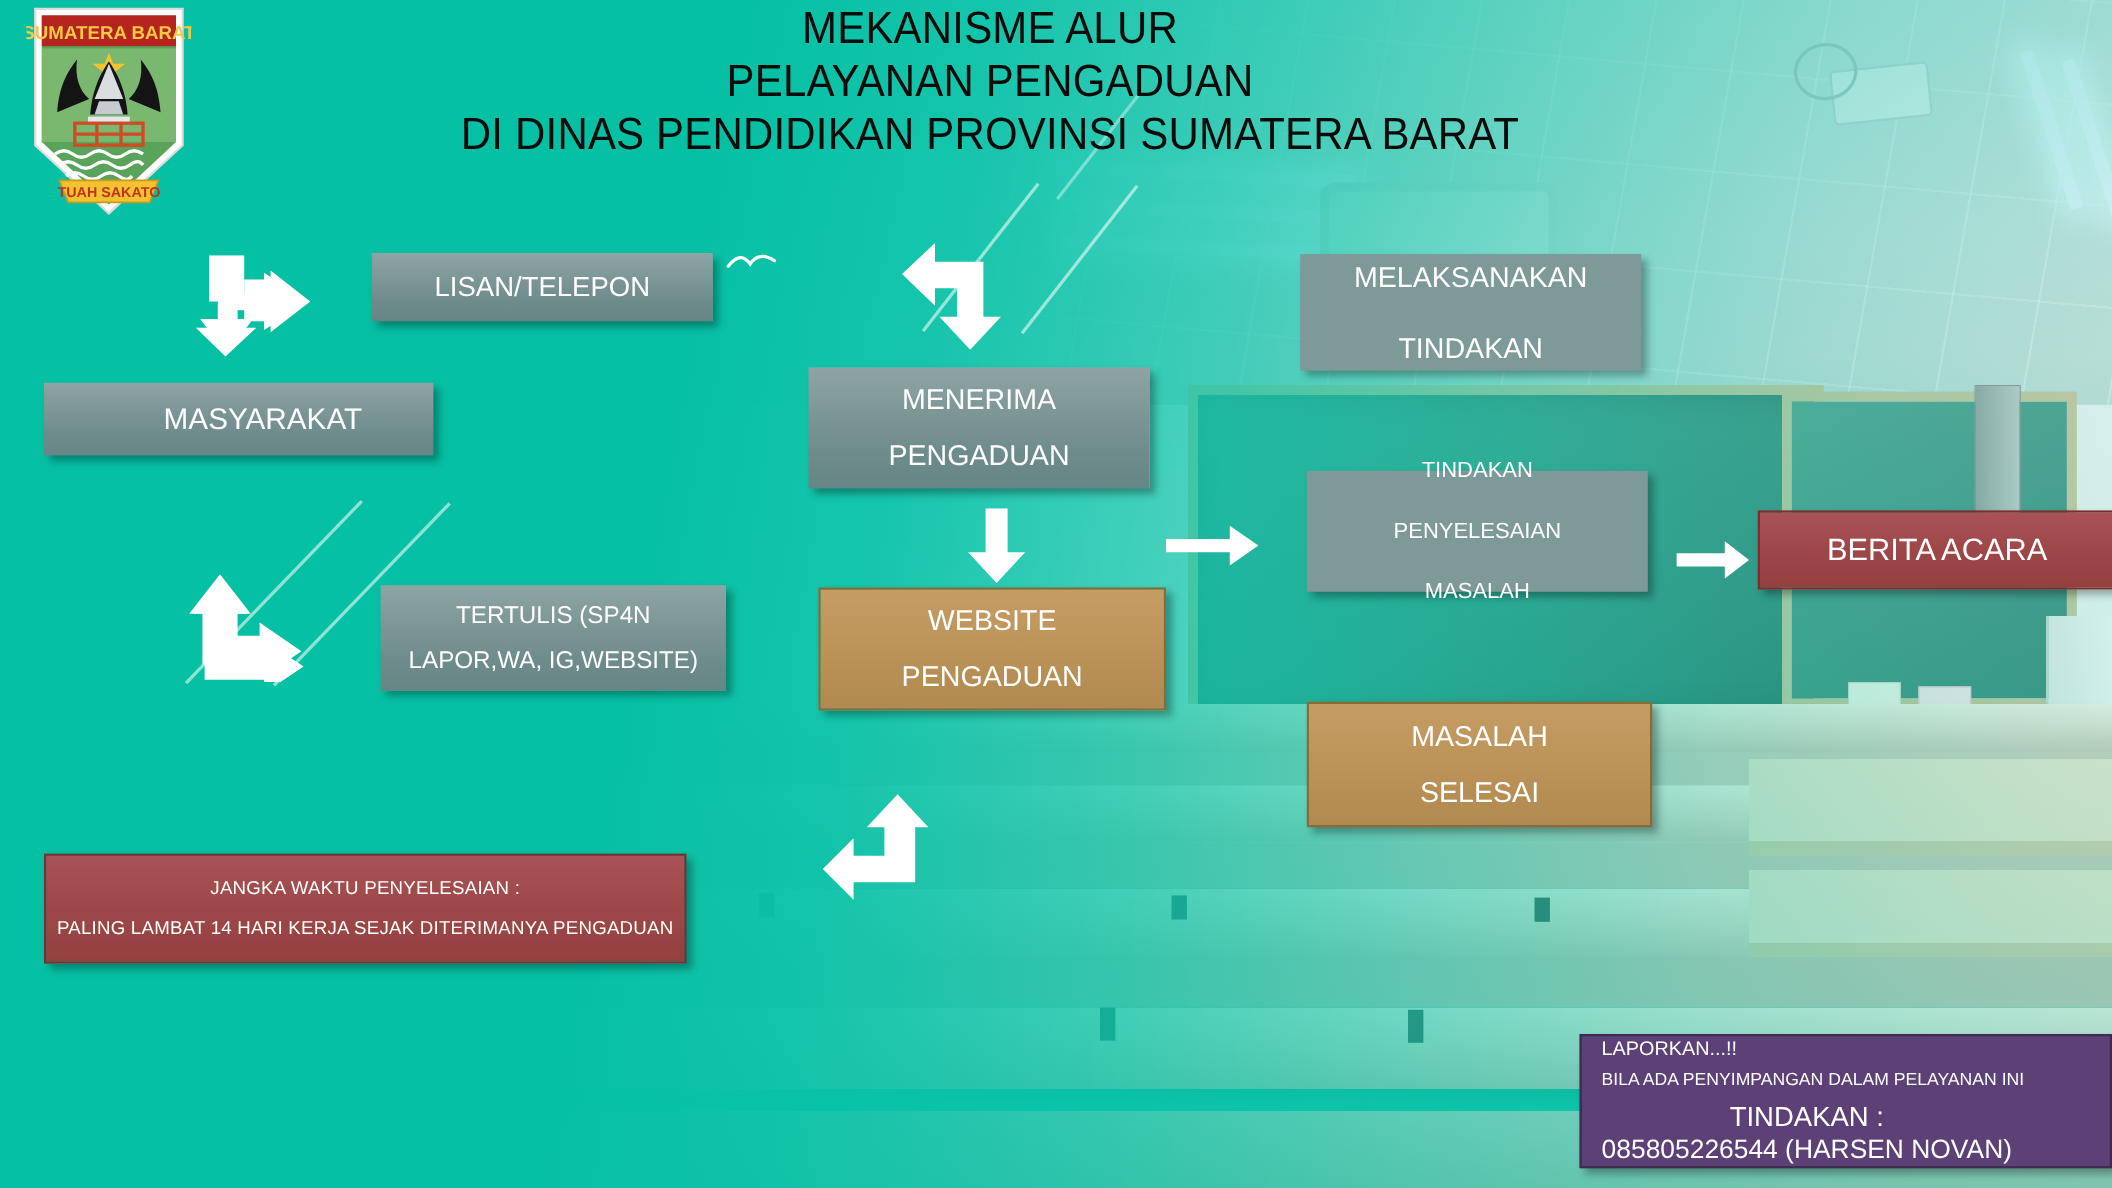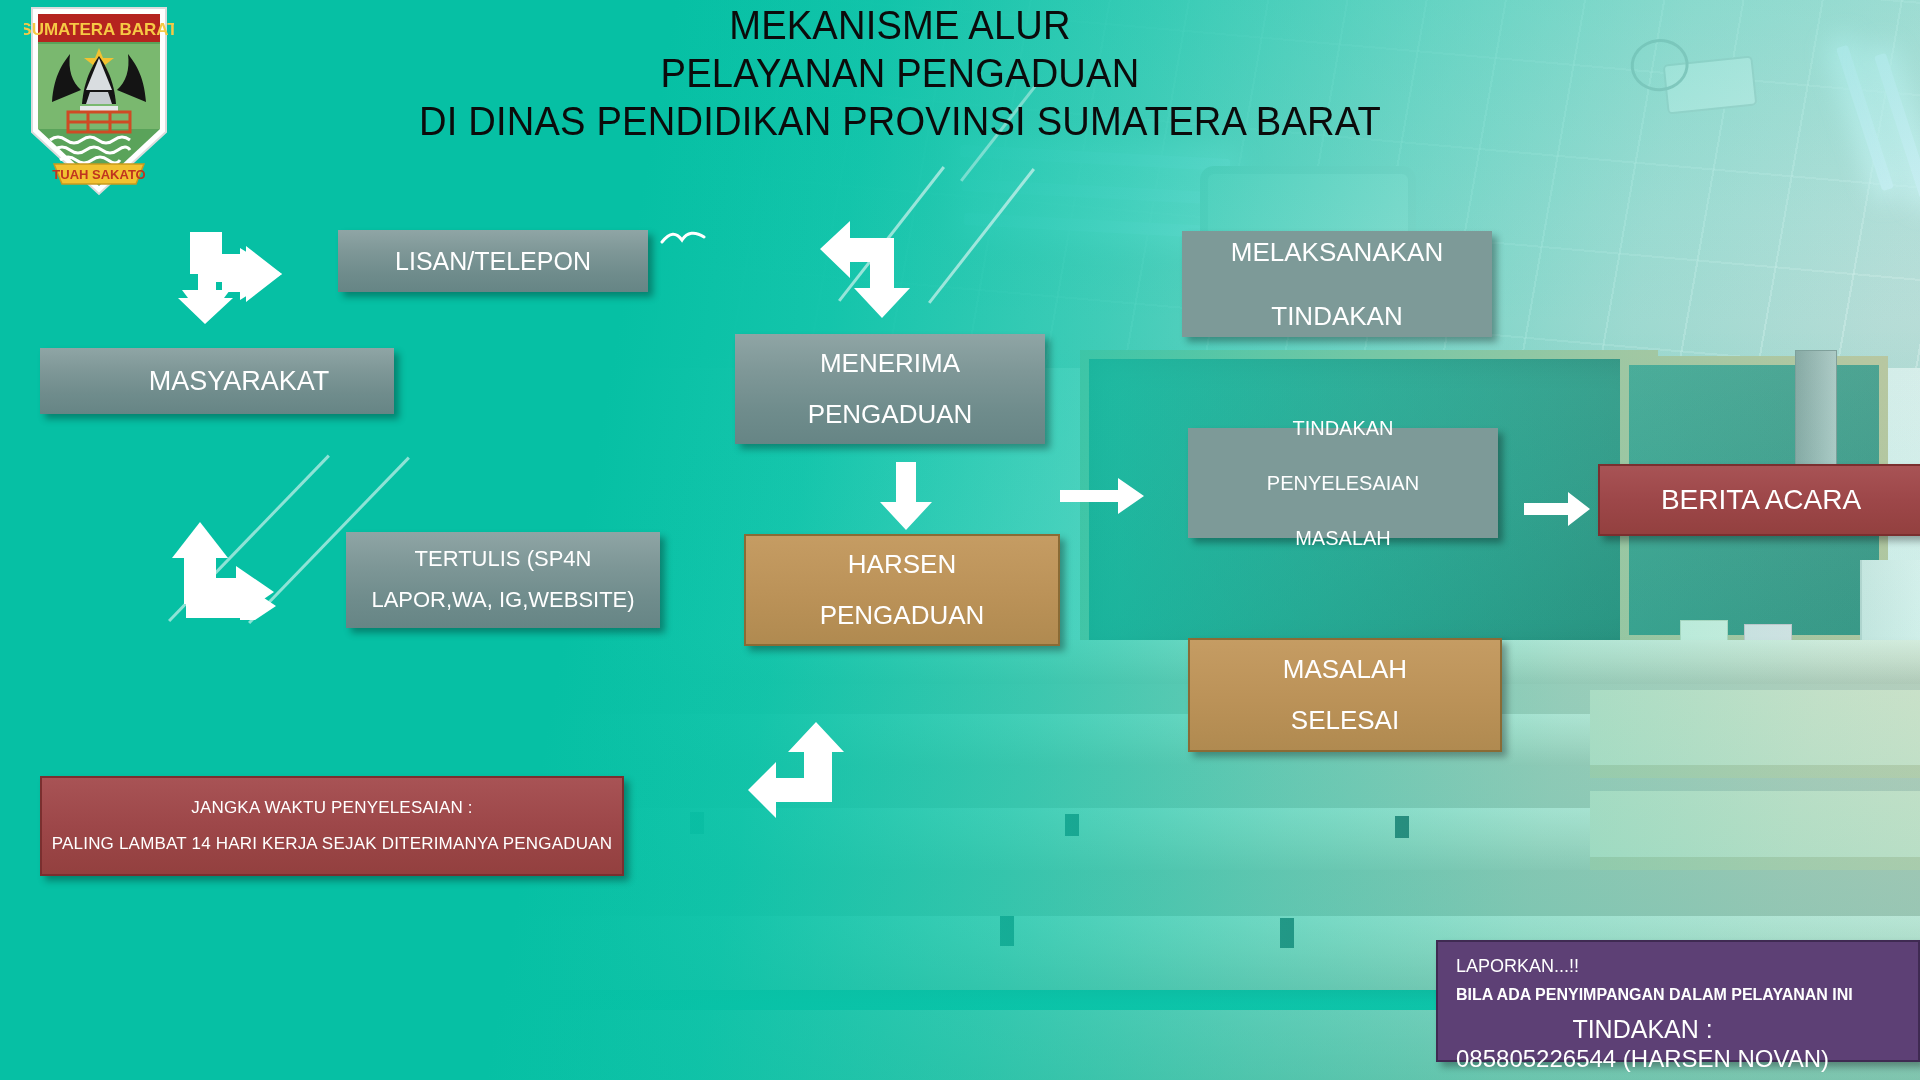--- a/index.html
+++ b/index.html
@@ -139,25 +139,25 @@
 
   
   .arrow-svg{position:absolute;}
 
   
   .panel-title{font-size:22px;letter-spacing:.3px;}
   .panel-line{font-size:17px;letter-spacing:.2px;}
   .syarat-list{align-items:flex-start;padding-left:22px;}
   .syarat-list .panel-line{text-align:left;margin:5px 0;}
   .contact{
-    align-items:flex-start;justify-content:flex-start;padding:14px 18px;
+    align-items:flex-start;justify-content:center;padding:14px 18px;
     box-sizing:border-box;
   }
   .contact .c1{font-size:18px;margin-bottom:9px;}
-  .contact .c2{font-size:16px;margin-bottom:11px;font-weight:bold;}
+  .contact .c2{font-size:16px;margin-bottom:11px;}
   .contact .c3{font-size:25px;}
   .contact .c3 small{font-size:24px;}
 </style>
 </head>
 <body>
 
 <div class="stage">
 
   <div class="bg-photo">
     <div class="ceiling"></div>
@@ -303,21 +303,21 @@
     <span>TERTULIS (SP4N</span>
     <span>LAPOR,WA, IG,WEBSITE)</span>
   </div>
 
   <div class="box slate" style="left:735px;top:334px;width:310px;height:110px;font-size:26px;line-height:1.95;">
     <span>MENERIMA</span>
     <span>PENGADUAN</span>
   </div>
 
   <div class="box tan" style="left:744px;top:534px;width:312px;height:108px;font-size:26px;line-height:1.95;">
-    <span>HARSEN</span>
+    <span>WEBSITE</span>
     <span>PENGADUAN</span>
   </div>
 
   <div class="box slate-flat" style="left:1182px;top:231px;width:310px;height:106px;font-size:26px;line-height:1.95;">
     <span>MELAKSANAKAN</span>
     <span>TINDAKAN</span>
   </div>
 
   <div class="box slate-flat" style="left:1188px;top:428px;width:310px;height:110px;font-size:20px;line-height:2.1;">
     <span>TINDAKAN</span>

